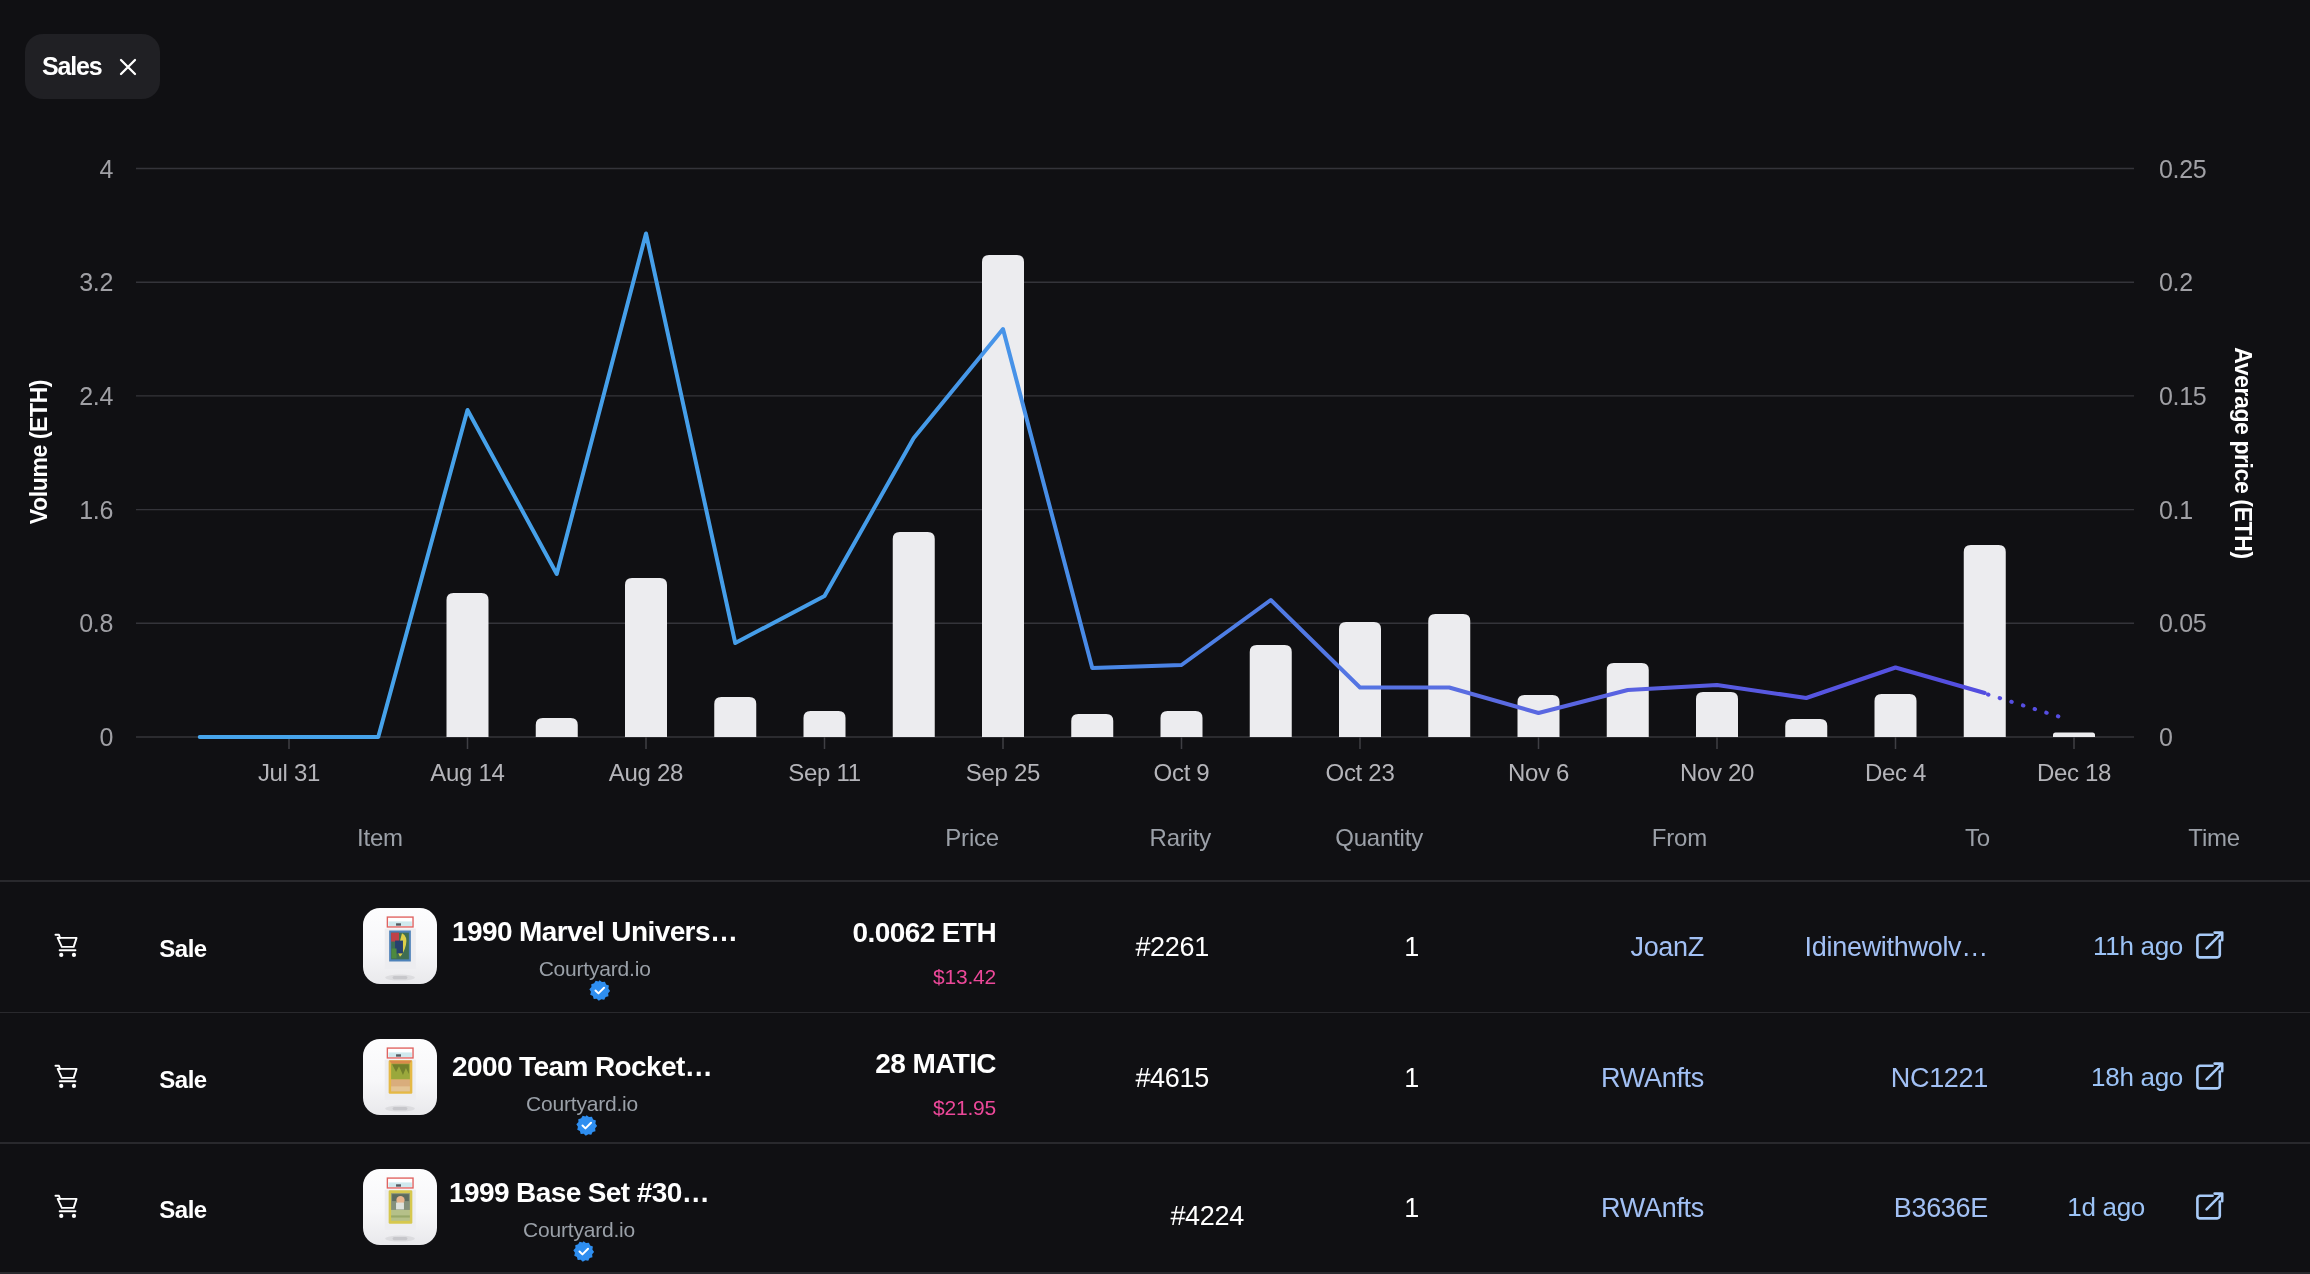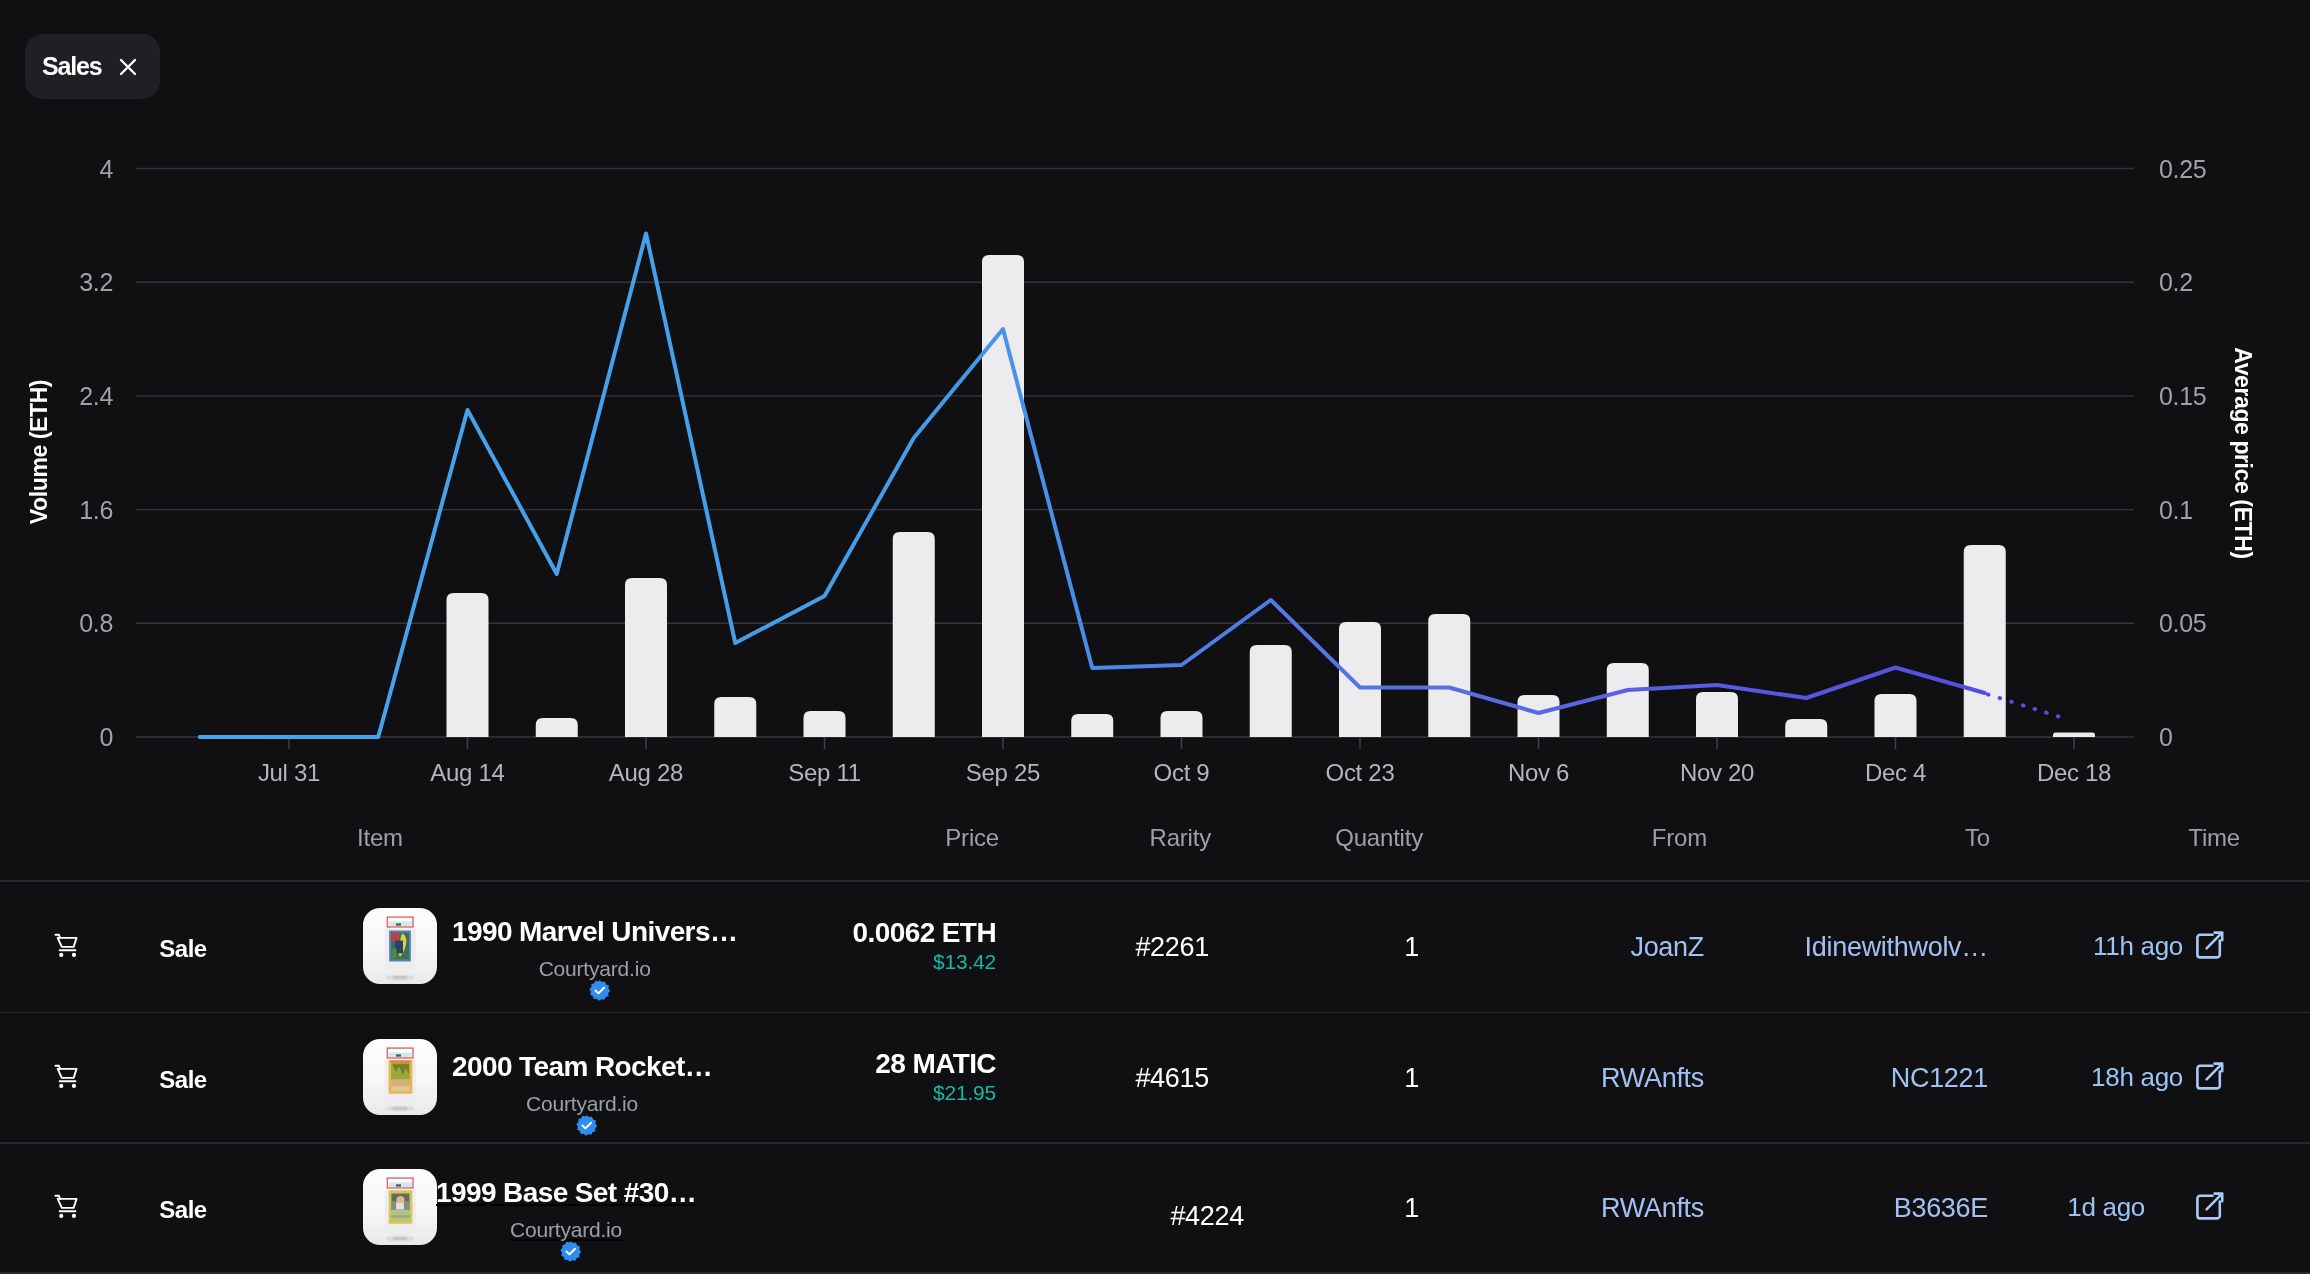--- a/index.html
+++ b/index.html
@@ -16,21 +16,21 @@
   .hdr { position:absolute; color:#9ba0a8; font-size:24px; letter-spacing:-0.2px; }
   .rowline { position:absolute; left:0px; right:0px; height:1.5px; background:#29292d; }
   .row { position:absolute; left:0; width:2310px; height:130px; }
   .cell { position:absolute; }
   .right { text-align:right; }
   .sale { color:#fff; font-size:24px; font-weight:700; letter-spacing:-0.5px; }
   .title { color:#fff; font-size:28px; font-weight:700; letter-spacing:-0.6px; white-space:nowrap; line-height:30px; }
   .sub { color:#9aa0a8; font-size:21px; letter-spacing:-0.2px; margin-top:11px; display:flex; align-items:center; line-height:22px;flex-direction:column; }
   .sub svg { margin-left:10px; }
   .pricemain { color:#fff; font-size:28px; font-weight:700; letter-spacing:-0.6px; line-height:29px; }
-  .priceusd { color:#14b8a6; font-size:21px; letter-spacing:-0.2px; margin-top:4px; line-height:22px; }
+  .priceusd { color:#ec4899; font-size:21px; letter-spacing:-0.2px; margin-top:19px; line-height:22px; }
   .num { color:#fff; font-size:27px; font-weight:500; letter-spacing:-0.3px; line-height:30px; }
   .link { color:#a2c0f4; font-size:27px; letter-spacing:-0.3px; line-height:30px; }
   .time { color:#9cc3f6; font-size:26px; letter-spacing:-0.3px; display:flex; align-items:center; justify-content:flex-end; }
   .time svg { margin-left:13px; transform:translateY(-2px); }
   .thumb { position:absolute; width:74px; height:76px; border-radius:17px;
     background:linear-gradient(180deg,#fdfdfe 0%,#f7f7f9 55%,#e9e9ec 100%); }
 </style>
 </head>
 <body>
 <div id="stage">
@@ -255,21 +255,21 @@
             <rect x="28" y="24.5" width="19" height="17" fill="#84907c"></rect>
             <rect x="29" y="25.5" width="17" height="7" fill="#5d6b5e"></rect>
             <circle cx="37.5" cy="31.5" r="4.2" fill="#e8b48e"></circle>
             <rect x="33" y="34" width="8" height="7" fill="#dfe3de"></rect>
             <rect x="28" y="41.5" width="19" height="11" fill="#b5c089"></rect>
             <rect x="28" y="47" width="19" height="2.2" fill="#98a86a"></rect>
             <ellipse cx="37" cy="70.5" rx="15" ry="3" fill="#dcdcdf"></ellipse>
             <rect x="29.5" y="68.8" width="15" height="3.4" rx="1.7" fill="#c7c7cb"></rect>
           </svg>
         </div>
-<div class="cell" style="left:436px; top:36px;text-decoration:underline;">
+<div class="cell" style="left:449px; top:36px;">
           <div class="title">1999 Base Set #30…</div>
           <div class="sub">
             <span>Courtyard.io</span>
             <svg width="22" height="22" viewBox="0 0 24 24">
               <path d="M12 0.9 L14.9 3.1 L18.4 2.7 L19.8 5.9 L23.1 7.2 L22.5 10.7 L24.5 13.6 L22.2 16.3 L22.6 19.8 L19.2 20.9 L17.6 24.1 L14.1 23.4 L11.1 25.3 L8.6 22.8 L5.1 23.1 L4.1 19.7 L1 18 L1.8 14.5 L-0.1 11.5 L2.4 9 L2.2 5.5 L5.6 4.6 L7.4 1.5 L10.8 2.4 Z" transform="scale(0.92) translate(0.5,-0.6)" fill="#2e8ef0"></path>
               <path d="M7.1 11.4 L10.3 14.6 L16.4 8.5" stroke="#fff" stroke-width="2.2" fill="none" stroke-linecap="round" stroke-linejoin="round"></path>
             </svg>
           </div>
         </div>
 <div class="cell right num" style="left:944px; width:300px; top:51px;margin-top:8px;">#4224</div>

